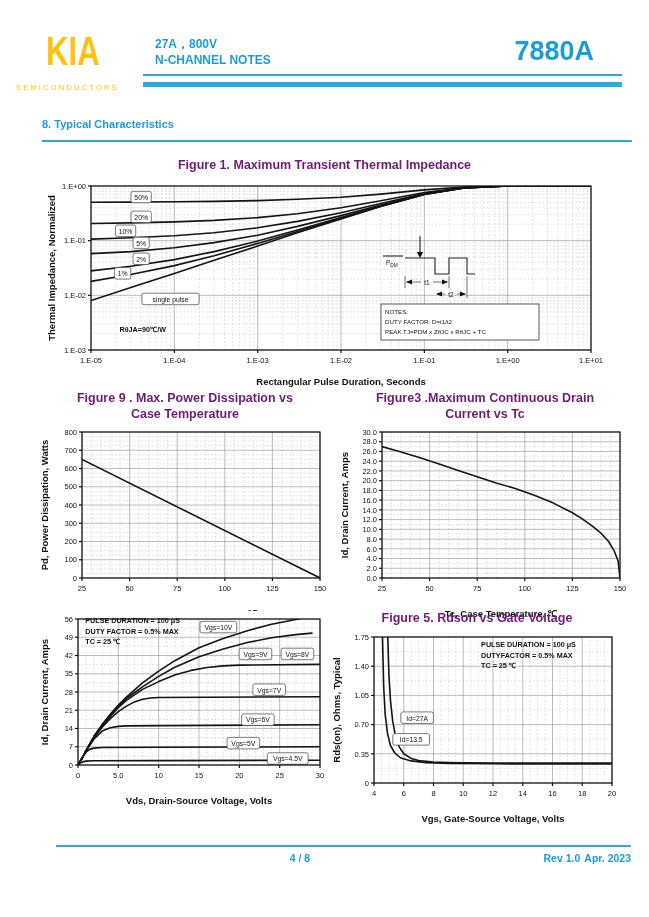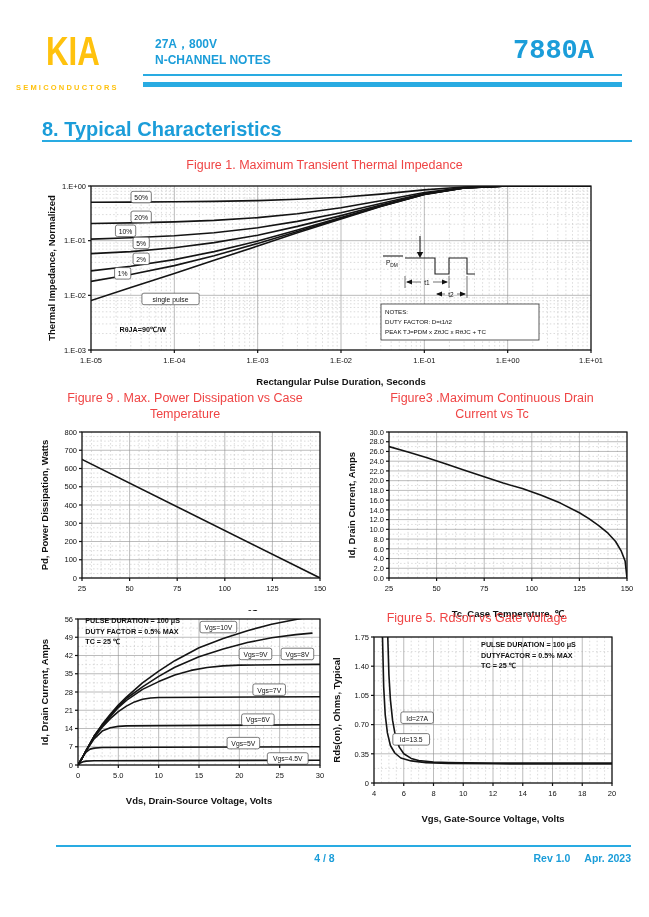--- a/index.html
+++ b/index.html
@@ -2,37 +2,37 @@
 <html><head>
 <meta charset="utf-8">
 <style>
   html,body{margin:0;padding:0;background:#fff;}
   body{width:649px;height:917px;font-family:"Liberation Sans",sans-serif;}
   .page{position:relative;width:649px;height:917px;background:#fff;overflow:hidden;padding-left:24px;}
 
   
   .logo{position:absolute;left:46px;top:31px;font-size:40px;font-weight:bold;color:#FFC20E;
         transform:scaleX(0.78);transform-origin:left top;line-height:1;}
-  .logo-sub{position:absolute;left:16px;top:83px;font-size:7.5px;font-weight:bold;color:#FFC20E;letter-spacing:2.2px;}
+  .logo-sub{position:absolute;left:16px;top:83px;font-size:7.5px;font-weight:normal;color:#FFC20E;letter-spacing:2.2px;}
   .head-sub{position:absolute;left:155px;top:37px;color:#1B9DD9;font-weight:bold;font-size:12px;line-height:1.3;}
-  .part-number{position:absolute;right:79px;top:36px;color:#1B9DD9;font-size:27px;font-weight:bold;font-family:Liberation Mono, monospace;}
+  .part-number{position:absolute;right:79px;top:36px;color:#1B9DD9;font-size:27px;font-weight:bold;}
   .rule-thin{position:absolute;left:143px;right:51px;top:74px;height:2px;background:#29ABE2;}
   .rule-thick{position:absolute;left:143px;right:51px;top:82px;height:5px;background:#29ABE2;}
 
-  .section-title{position:absolute;left:42px;top:118px;font-size:20px;font-weight:bold;color:#1B9DD9;}
+  .section-title{position:absolute;left:42px;top:118px;font-size:11px;font-weight:bold;color:#1B9DD9;}
   .section-underline{position:absolute;left:42px;right:41px;top:140px;height:1.5px;background:#29ABE2;}
 
   
   .fig{position:absolute;text-align:center;}
   .fig1{left:0;top:158px;width:649px;}
   .fig2{left:36px;top:391px;width:298px;}
-  .fig3{left:343px;top:391px;width:298px;}
+  .fig3{left:336px;top:391px;width:298px;}
   .fig4{left:36px;top:611px;width:298px;}
   .fig5{left:328px;top:611px;width:298px;}
-  .fig-title{font-weight:normal;font-size:12.5px;color:#ef4444;line-height:1.25;margin:0 auto 2px auto;}
+  .fig-title{font-weight:bold;font-size:12.5px;color:#701a75;line-height:1.25;margin:0 auto 2px auto;}
   .fig2 .fig-title,.fig3 .fig-title{max-width:245px;min-height:31px;}
   .chart{display:flex;justify-content:center;}
 
   
   .chart-svg{display:block;}
   .gmin{stroke:#c3c3c3;stroke-width:0.6;stroke-dasharray:1.5 2.2;}
   .gmaj{stroke:#8f8f8f;stroke-width:0.6;}
   .axis{stroke:#111;stroke-width:1.2;fill:none;}
   .curve{stroke:#141414;stroke-width:1.6;fill:none;stroke-linejoin:round;stroke-linecap:round;}
   .tick{font:7.5px "Liberation Sans",sans-serif;fill:#111;}
@@ -42,23 +42,23 @@
   .lbltext{font:6.8px "Liberation Sans",sans-serif;fill:#111;}
   .wave{stroke:#222;stroke-width:1.1;fill:none;}
   .thin{stroke:#333;stroke-width:0.7;}
   .fillk{fill:#111;}
   .notebox{fill:#fff;stroke:#333;stroke-width:0.8;}
   .note-text{font:6.2px "Liberation Sans",sans-serif;fill:#111;}
   .inset-text{font:6.5px "Liberation Sans",sans-serif;fill:#111;}
 
   
   .footer-line{position:absolute;left:56px;right:42px;top:845px;height:1.5px;background:#29ABE2;}
-  .footer-page{position:absolute;left:0;width:649px;top:852px;text-align:center;color:#1B9DD9;font-weight:bold;font-size:10.5px;}
+  .footer-page{position:absolute;left:0;width:600px;top:852px;text-align:center;color:#1B9DD9;font-weight:bold;font-size:10.5px;}
   .footer-rev{position:absolute;right:42px;top:852px;color:#1B9DD9;font-weight:bold;font-size:10.5px;}
-  .footer-rev span{margin-left:14px;}
+  .footer-rev span{margin-left:4px;}
   .footer-rev span:first-child{margin-left:0;text-align:center;}
 </style>
 </head>
 <body>
 
 <div class="page">
 
   <div class="logo">KIA</div>
   <div class="logo-sub">SEMICONDUCTORS</div>
   <div class="head-sub">

